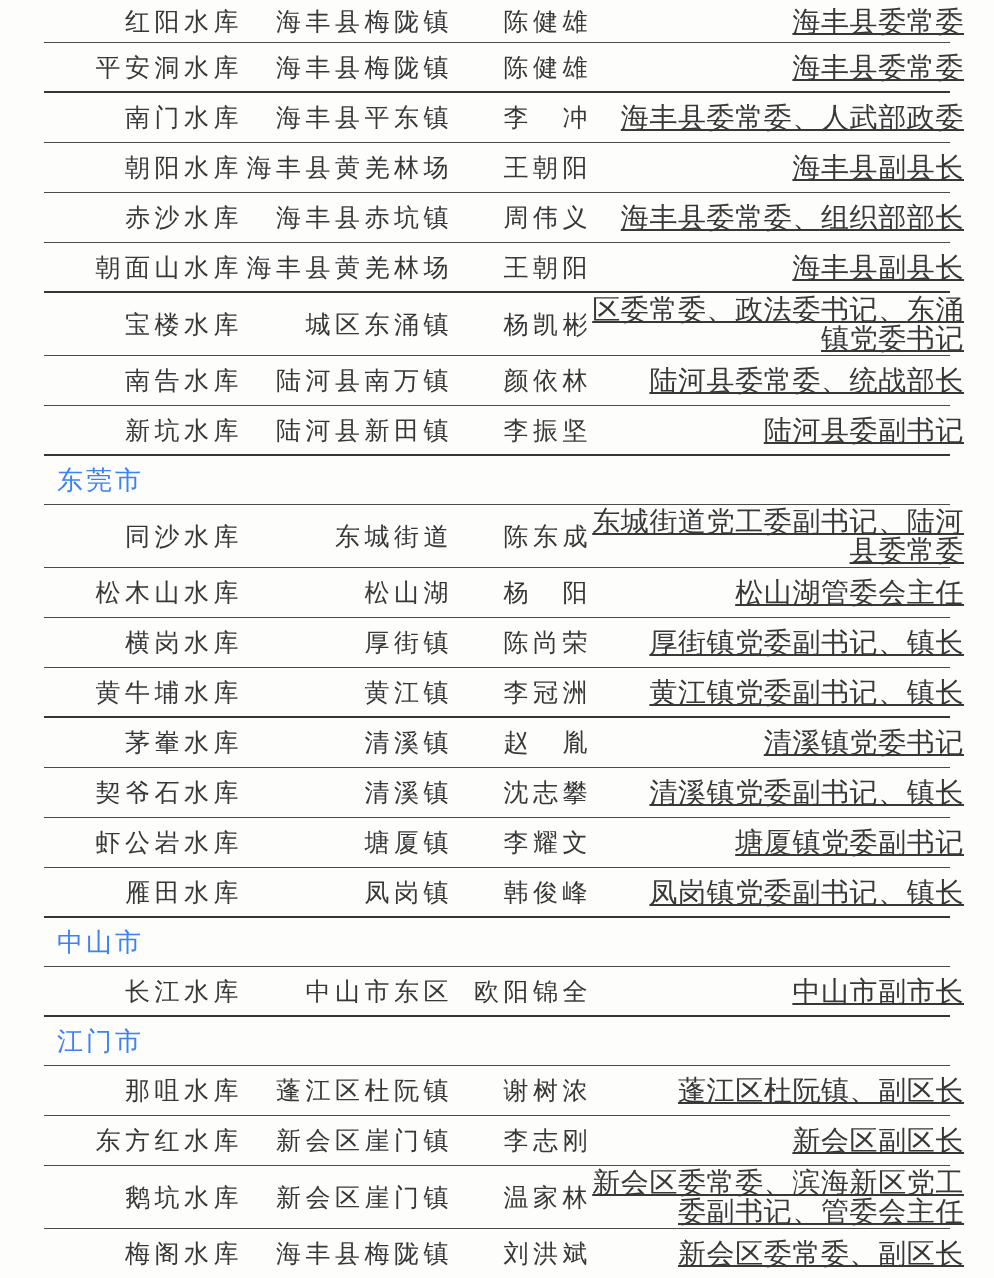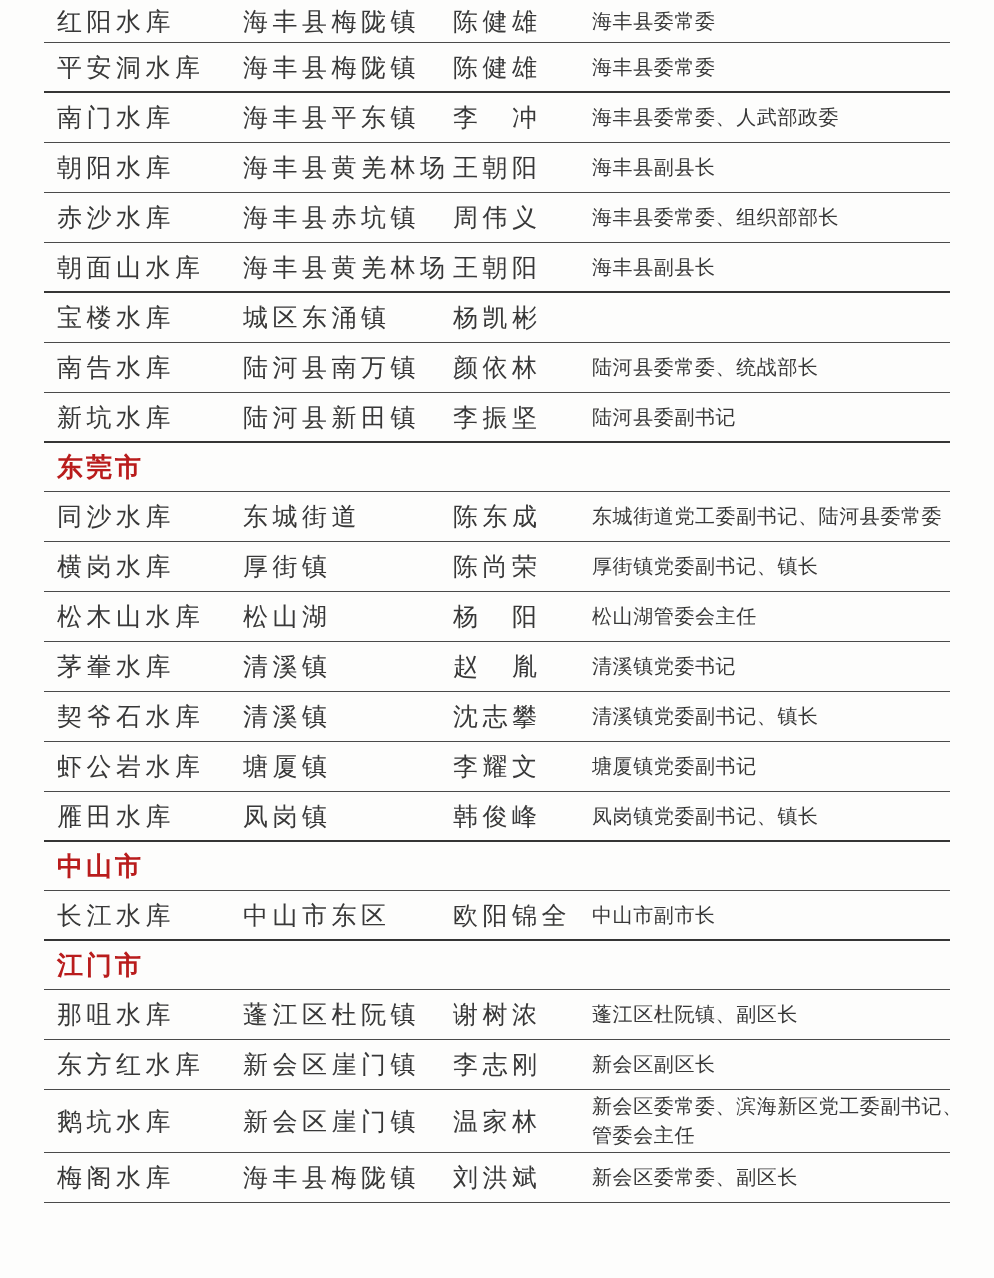--- a/index.html
+++ b/index.html
@@ -20,20 +20,21 @@
     left: 44px;
     top: 0;
     width: 906px;
   }
   .trow {
     display: flex;
     align-items: center;
     min-height: 50px;
     border-bottom: 1px solid #4a4a4a;
     box-sizing: border-box;
+    text-align: right;
   }
   .trow.thick {
     border-bottom-width: 2.5px;
     border-bottom-color: #353535;
   }
   .section:first-child .trow:first-child {
     min-height: 43px;
   }
   .c1, .c2, .c3 {
     flex: none;
@@ -44,38 +45,39 @@
   .c1 {
     width: 199px;
     padding-left: 13px;
     box-sizing: border-box;
   }
   .c2 { width: 210px; }
   .c3 { width: 139px; }
   .c4 {
     flex: none;
     width: 372px;
-    font-size: 20px;
+    font-size: 28px;
     letter-spacing: 0.6px;
     line-height: 29px;
     padding: 2px 0;
+    text-decoration: underline;
   }
   .hrow {
     display: flex;
     align-items: center;
     min-height: 49px;
     border-bottom: 1px solid #4a4a4a;
     box-sizing: border-box;
     padding-left: 13px;
   }
   .city-name {
-    font-weight: bold;
+    font-weight: normal;
     font-size: 26px;
     letter-spacing: 3px;
-    color: #b91c1c;
+    color: #3b82f6;
     font-family: "Liberation Sans", "DejaVu Sans", sans-serif;
   }
 </style>
 </head>
 <body>
 
 <div class="table">
     <div class="section">
       <div class="trow">
         <div class="c1">红阳水库</div>
@@ -110,20 +112,21 @@
       <div class="trow thick">
         <div class="c1">朝面山水库</div>
         <div class="c2">海丰县黄羌林场</div>
         <div class="c3">王朝阳</div>
         <div class="c4">海丰县副县长</div>
       </div>
       <div class="trow">
         <div class="c1">宝楼水库</div>
         <div class="c2">城区东涌镇</div>
         <div class="c3">杨凯彬</div>
+        <div class="c4">区委常委、政法委书记、东涌镇党委书记</div>
       </div>
       <div class="trow">
         <div class="c1">南告水库</div>
         <div class="c2">陆河县南万镇</div>
         <div class="c3">颜依林</div>
         <div class="c4">陆河县委常委、统战部长</div>
       </div>
       <div class="trow thick">
         <div class="c1">新坑水库</div>
         <div class="c2">陆河县新田镇</div>
@@ -135,30 +138,36 @@
       <div class="hrow">
         <span class="city-name">东莞市</span>
       </div>
       <div class="trow">
         <div class="c1">同沙水库</div>
         <div class="c2">东城街道</div>
         <div class="c3">陈东成</div>
         <div class="c4">东城街道党工委副书记、陆河县委常委</div>
       </div>
       <div class="trow">
+        <div class="c1">松木山水库</div>
+        <div class="c2">松山湖</div>
+        <div class="c3">杨　阳</div>
+        <div class="c4">松山湖管委会主任</div>
+      </div>
+      <div class="trow">
         <div class="c1">横岗水库</div>
         <div class="c2">厚街镇</div>
         <div class="c3">陈尚荣</div>
         <div class="c4">厚街镇党委副书记、镇长</div>
       </div>
-      <div class="trow">
-        <div class="c1">松木山水库</div>
-        <div class="c2">松山湖</div>
-        <div class="c3">杨　阳</div>
-        <div class="c4">松山湖管委会主任</div>
+      <div class="trow thick">
+        <div class="c1">黄牛埔水库</div>
+        <div class="c2">黄江镇</div>
+        <div class="c3">李冠洲</div>
+        <div class="c4">黄江镇党委副书记、镇长</div>
       </div>
       <div class="trow">
         <div class="c1">茅輋水库</div>
         <div class="c2">清溪镇</div>
         <div class="c3">赵　胤</div>
         <div class="c4">清溪镇党委书记</div>
       </div>
       <div class="trow">
         <div class="c1">契爷石水库</div>
         <div class="c2">清溪镇</div>

